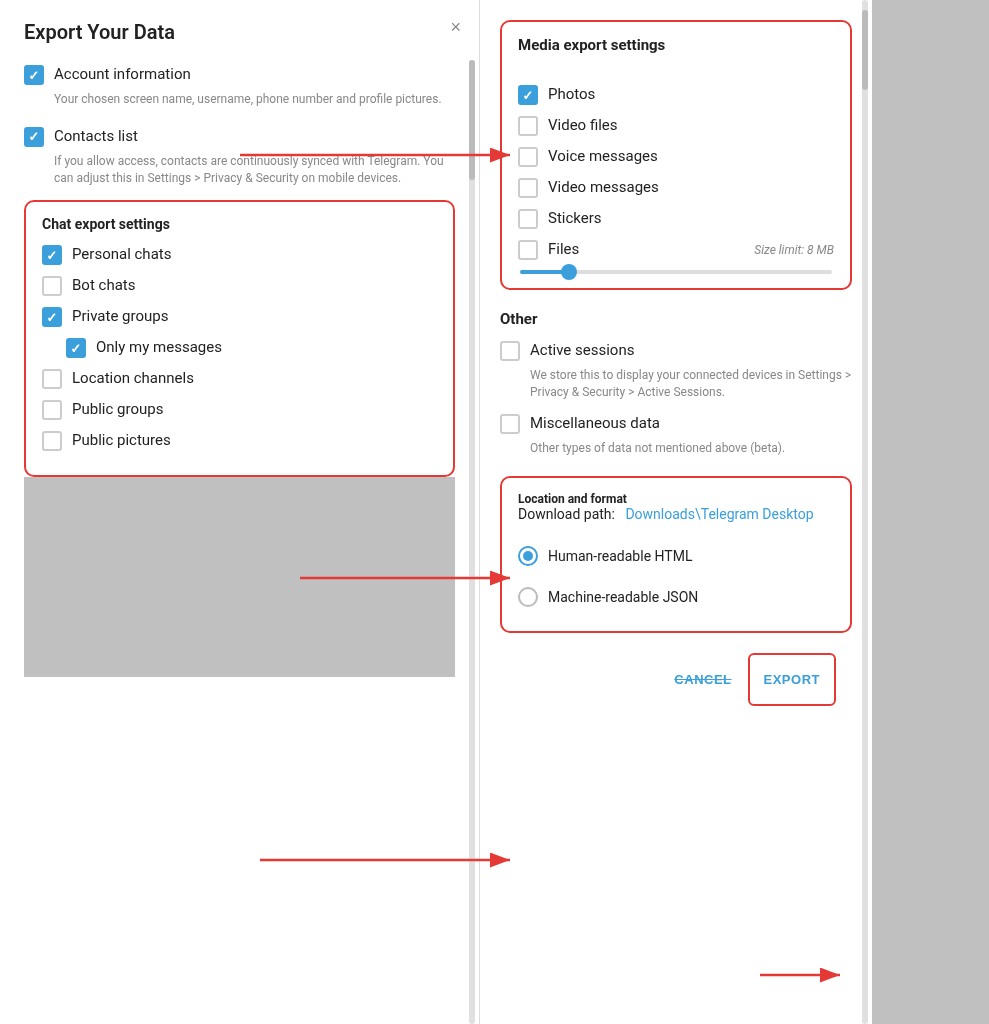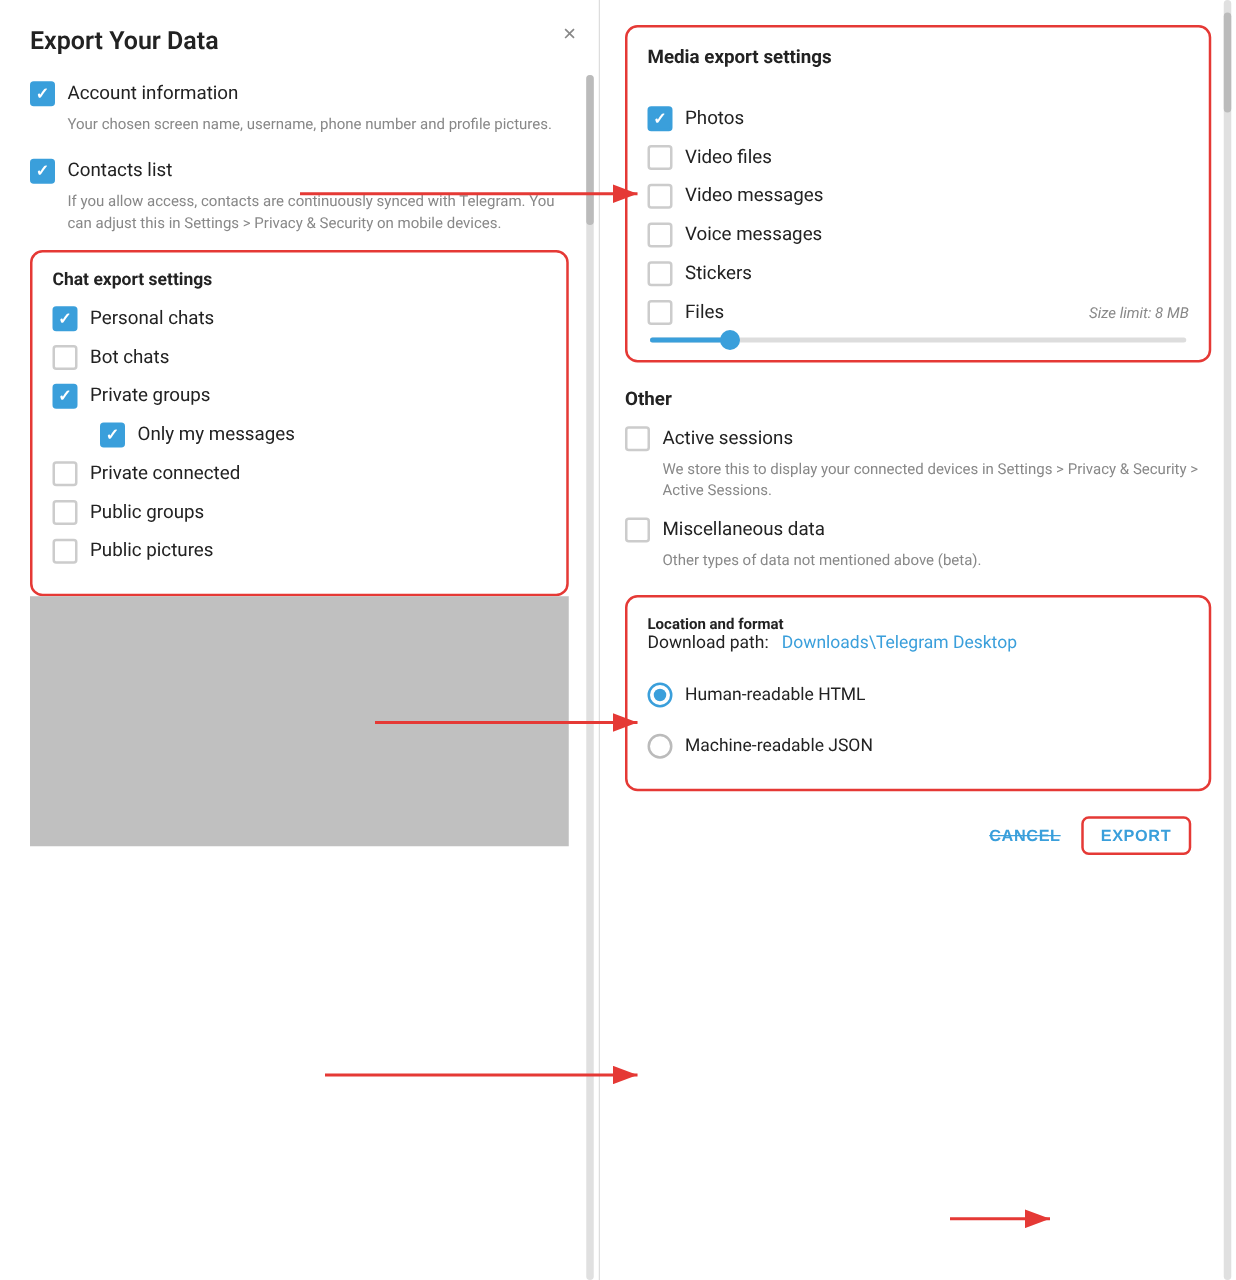--- a/index.html
+++ b/index.html
@@ -7,21 +7,21 @@
       font-family: -apple-system, BlinkMacSystemFont, 'Segoe UI', Roboto, sans-serif;
       background: #c0c0c0;
       width: 989px;
       min-height: 1024px;
       position: relative;
       overflow: hidden;
     }
 
     .dialog-container {
       display: flex;
-      width: 989px;
+      width: 872px;
       min-height: 1024px;
       background: #fca5a5;
     }
 
     
     .left-panel {
       width: 480px;
       background: #fff;
       padding: 20px 24px;
       position: relative;
@@ -67,21 +67,21 @@
     }
 
     
     .check-item {
       display: flex;
       align-items: flex-start;
       margin-bottom: 6px;
       gap: 10px;
     }
     .check-item.indent {
-      margin-left: 38px;
+      margin-left: 24px;
     }
 
     .checkbox {
       width: 20px;
       height: 20px;
       border: 2px solid #ccc;
       border-radius: 3px;
       display: flex;
       align-items: center;
       justify-content: center;
@@ -324,21 +324,21 @@
     }
     .export-btn {
       font-size: 13px;
       font-weight: 600;
       color: #3a9fdb;
       text-transform: uppercase;
       cursor: pointer;
       background: none;
       border: 2px solid #e53935;
       border-radius: 6px;
-      padding: 6px 14px;
+      padding: 17px 14px;
       letter-spacing: 0.5px;
     }
 
     .gray-bottom {
       background: #c0c0c0;
       height: 200px;
       margin-top: 0;
     }
   </style>
 </head>
@@ -382,21 +382,21 @@
         <span class="check-label">Private groups</span>
       </div>
 
       <div class="check-item indent">
         <div class="checkbox checked"></div>
         <span class="check-label">Only my messages</span>
       </div>
 
       <div class="check-item">
         <div class="checkbox"></div>
-        <span class="check-label">Private connected</span>
+        <span class="check-label">Location channels</span>
       </div>
 
       <div class="check-item">
         <div class="checkbox"></div>
         <span class="check-label">Public groups</span>
       </div>
 
       <div class="check-item">
         <div class="checkbox"></div>
         <span class="check-label">Public pictures</span>
@@ -420,26 +420,26 @@
         <span class="check-label">Photos</span>
       </div>
 
       <div class="check-item">
         <div class="checkbox"></div>
         <span class="check-label">Video files</span>
       </div>
 
       <div class="check-item">
         <div class="checkbox"></div>
+        <span class="check-label">Voice messages</span>
+      </div>
+
+      <div class="check-item">
+        <div class="checkbox"></div>
         <span class="check-label">Video messages</span>
-      </div>
-
-      <div class="check-item">
-        <div class="checkbox"></div>
-        <span class="check-label">Voice messages</span>
       </div>
 
       <div class="check-item">
         <div class="checkbox"></div>
         <span class="check-label">Stickers</span>
       </div>
 
 
       <div class="size-limit-row">
         <div style="display:flex;align-items:flex-start;gap:10px;">

